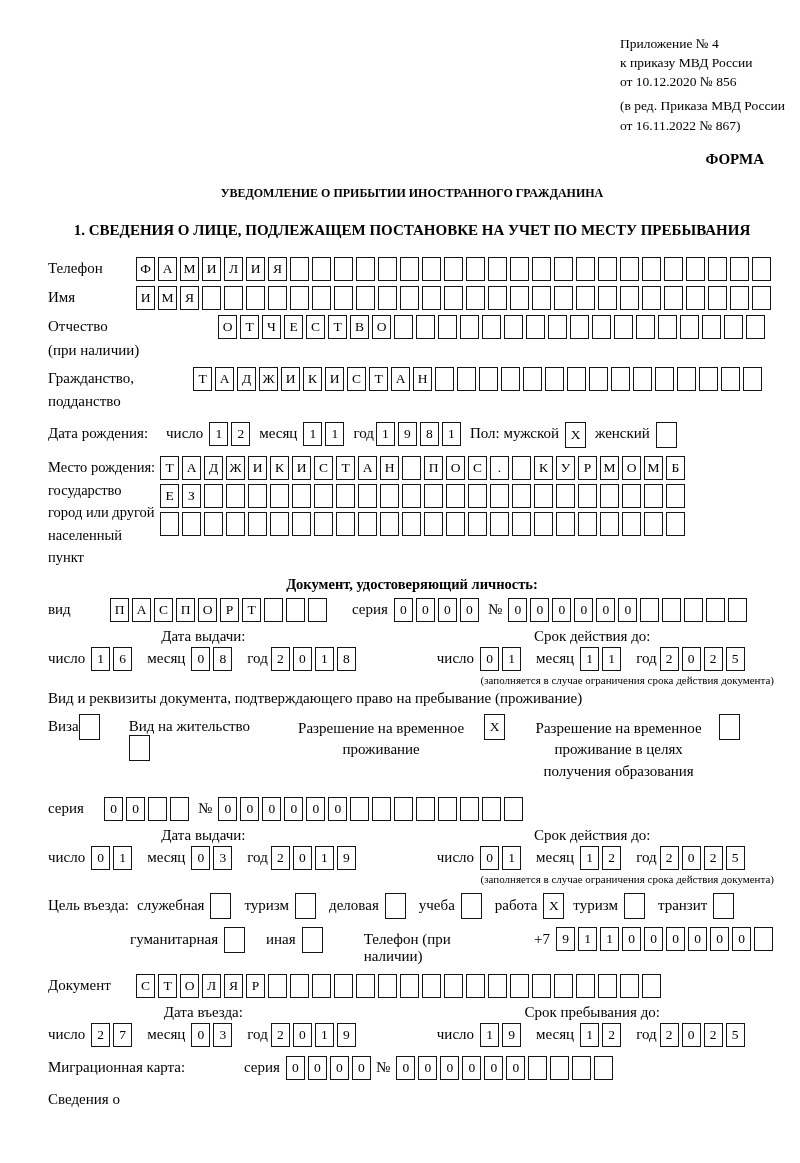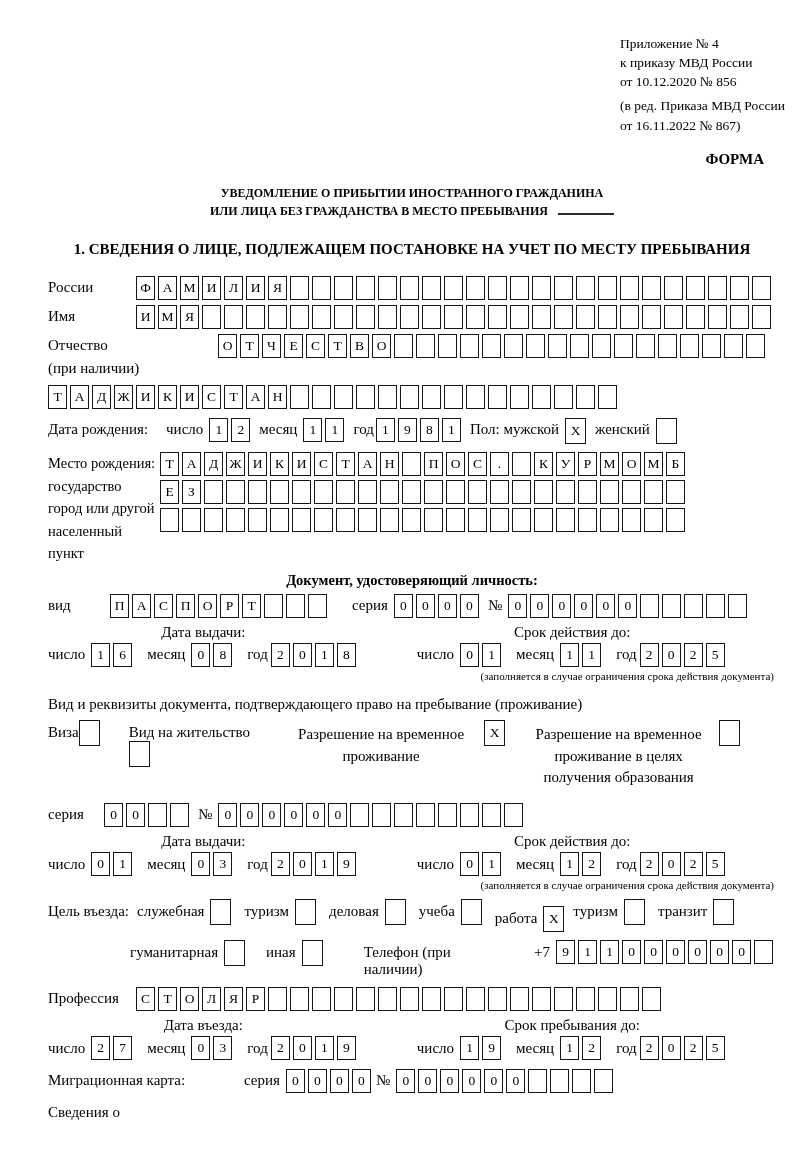--- a/index.html
+++ b/index.html
@@ -25,28 +25,28 @@
     flex:0 0 auto; width:19px; height:24px; margin-right:3px;
     border:1.6px solid #161616; display:flex; align-items:center; justify-content:center;
     font-size:13.5px; background:#fff;
   }
   .cell.cb { width:21px; height:26px; }
   .w88 { width:88px; } .w170 { width:170px; } .w145 { width:145px; }
   .w112 { width:112px; font-size:14.5px; } .w100 { width:100px; }
   .rowgap { margin-top:4px; }
   .doc-heading { text-align:center; font-weight:bold; margin-top:7px; font-size:14.5px; }
   .inline-label { padding-top:3px; margin:0 6px; white-space:nowrap; }
-  .dpair { display:flex; margin-top:6px; }
+  .dpair { display:flex; margin-top:6px;gap:20px; }
   .dgroup2 { margin-left:58px; }
   .dtitle { text-align:center; margin-bottom:2px; }
   .dboxes { display:flex; align-items:center; }
   .dlabel { margin-right:6px; white-space:nowrap; }
   .dlabel.mid { margin-left:12px; }
   .note { text-align:right; font-size:11px; margin-top:3px; padding-right:2px; }
-  .intro { margin-top:10px; line-height:1.6; }
+  .intro { line-height:1.6; }
   .options { display:flex; align-items:flex-start; margin-top:4px; }
   .opt { display:flex; align-items:flex-start; }
   .opt-label { padding-top:4px; }
   .opt-center { text-align:center; line-height:1.45; padding-top:4px; margin-right:8px; }
   .purpose-row { display:flex; align-items:flex-start; margin-top:8px; }
   .pair { display:flex; align-items:flex-start; margin-right:10px; }
   .pair .opt-label { margin-right:6px; }
 </style>
 </head>
 <body>
@@ -58,29 +58,26 @@
   <div class="annex-note">
     <div>(в ред. Приказа МВД России</div>
     <div>от 16.11.2022 № 867)</div>
   </div>
 </div>
 
 <div class="forma">ФОРМА</div>
 
 <div class="title">
   <div>УВЕДОМЛЕНИЕ О ПРИБЫТИИ ИНОСТРАННОГО ГРАЖДАНИНА</div>
-  <div>
-    <span>ИЛИ ЛИЦА БЕЗ ГРАЖДАНСТВА В МЕСТО ПРЕБЫВАНИЯ</span><span class="blank-line"></span>
-  </div>
 </div>
 
 <div class="sec-heading">1. СВЕДЕНИЯ О ЛИЦЕ, ПОДЛЕЖАЩЕМ ПОСТАНОВКЕ НА УЧЕТ ПО МЕСТУ ПРЕБЫВАНИЯ</div>
 
 <div class="frow" style="margin-top:18px;">
-  <div class="flabel w88">России</div>
+  <div class="flabel w88">Телефон</div>
   <div class="cells">
       <span class="cell">Ф</span>
       <span class="cell">А</span>
       <span class="cell">М</span>
       <span class="cell">И</span>
       <span class="cell">Л</span>
       <span class="cell">И</span>
       <span class="cell">Я</span>
       <span class="cell"></span>
       <span class="cell"></span>
@@ -170,20 +167,24 @@
       <span class="cell"></span>
       <span class="cell"></span>
       <span class="cell"></span>
       <span class="cell"></span>
       <span class="cell"></span>
       <span class="cell"></span>
     </div>
 </div>
 
 <div class="frow">
+  <div class="lblcol w145">
+    <div>Гражданство,</div>
+    <div>подданство</div>
+  </div>
   <div class="cells">
       <span class="cell">Т</span>
       <span class="cell">А</span>
       <span class="cell">Д</span>
       <span class="cell">Ж</span>
       <span class="cell">И</span>
       <span class="cell">К</span>
       <span class="cell">И</span>
       <span class="cell">С</span>
       <span class="cell">Т</span>
@@ -517,21 +518,21 @@
     <span class="cell cb"></span>
   </div>
   <div class="pair">
     <span class="opt-label">деловая</span>
     <span class="cell cb"></span>
   </div>
   <div class="pair">
     <span class="opt-label">учеба</span>
     <span class="cell cb"></span>
   </div>
-  <div class="pair" style="margin-right:6px;margin-top:7px;">
+  <div class="pair" style="margin-right:6px;">
     <span class="opt-label">работа</span>
     <span class="cell cb">X</span>
   </div>
   <div class="pair">
     <span class="opt-label">туризм</span>
     <span class="cell cb"></span>
   </div>
   <div class="pair" style="margin-right:0;">
     <span class="opt-label">транзит</span>
     <span class="cell cb"></span>
@@ -557,21 +558,21 @@
       <span class="cell">0</span>
       <span class="cell">0</span>
       <span class="cell">0</span>
       <span class="cell">0</span>
       <span class="cell">0</span>
       <span class="cell"></span>
     </div>
 </div>
 
 <div class="frow" style="margin-top:9px;">
-  <div class="flabel w88">Профессия</div>
+  <div class="flabel w88">Документ</div>
   <div class="cells">
       <span class="cell">С</span>
       <span class="cell">Т</span>
       <span class="cell">О</span>
       <span class="cell">Л</span>
       <span class="cell">Я</span>
       <span class="cell">Р</span>
       <span class="cell"></span>
       <span class="cell"></span>
       <span class="cell"></span>

